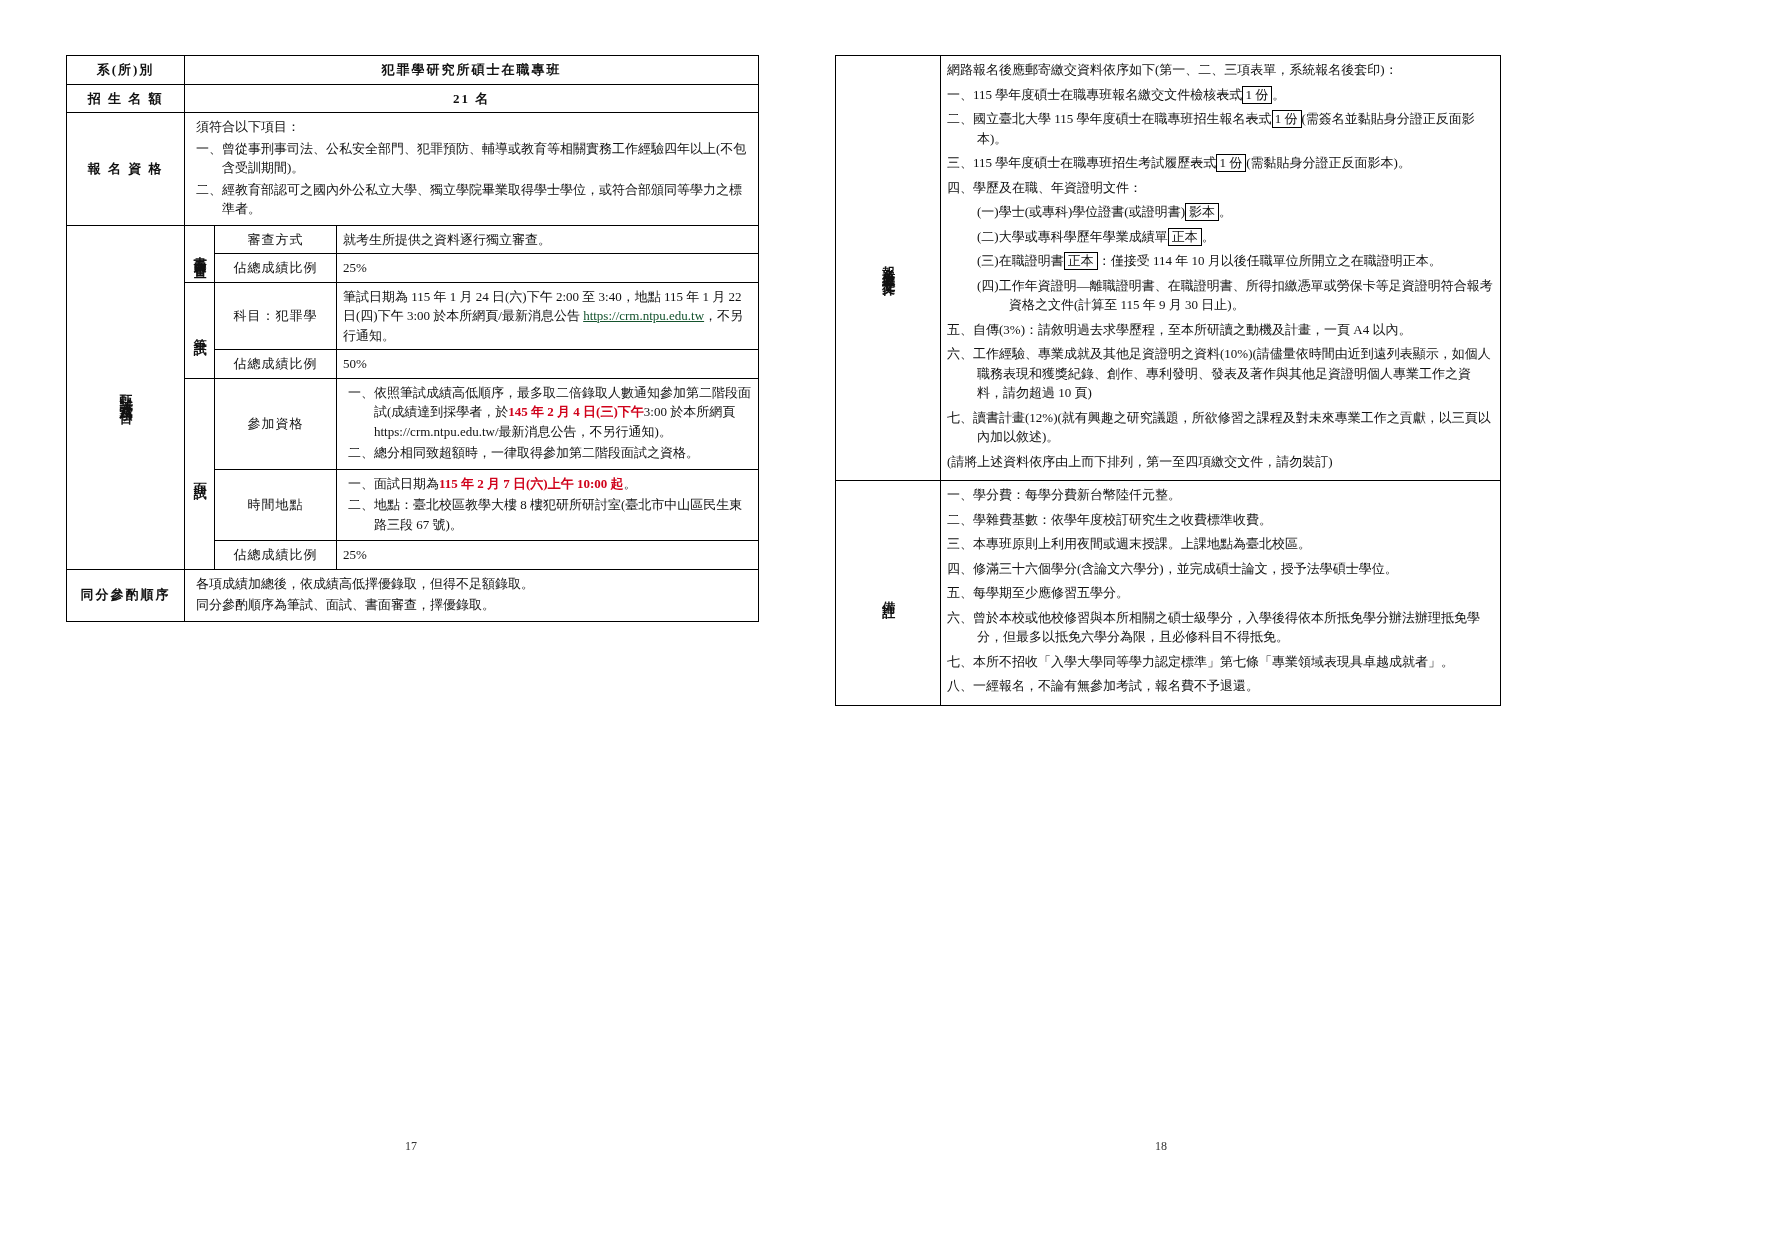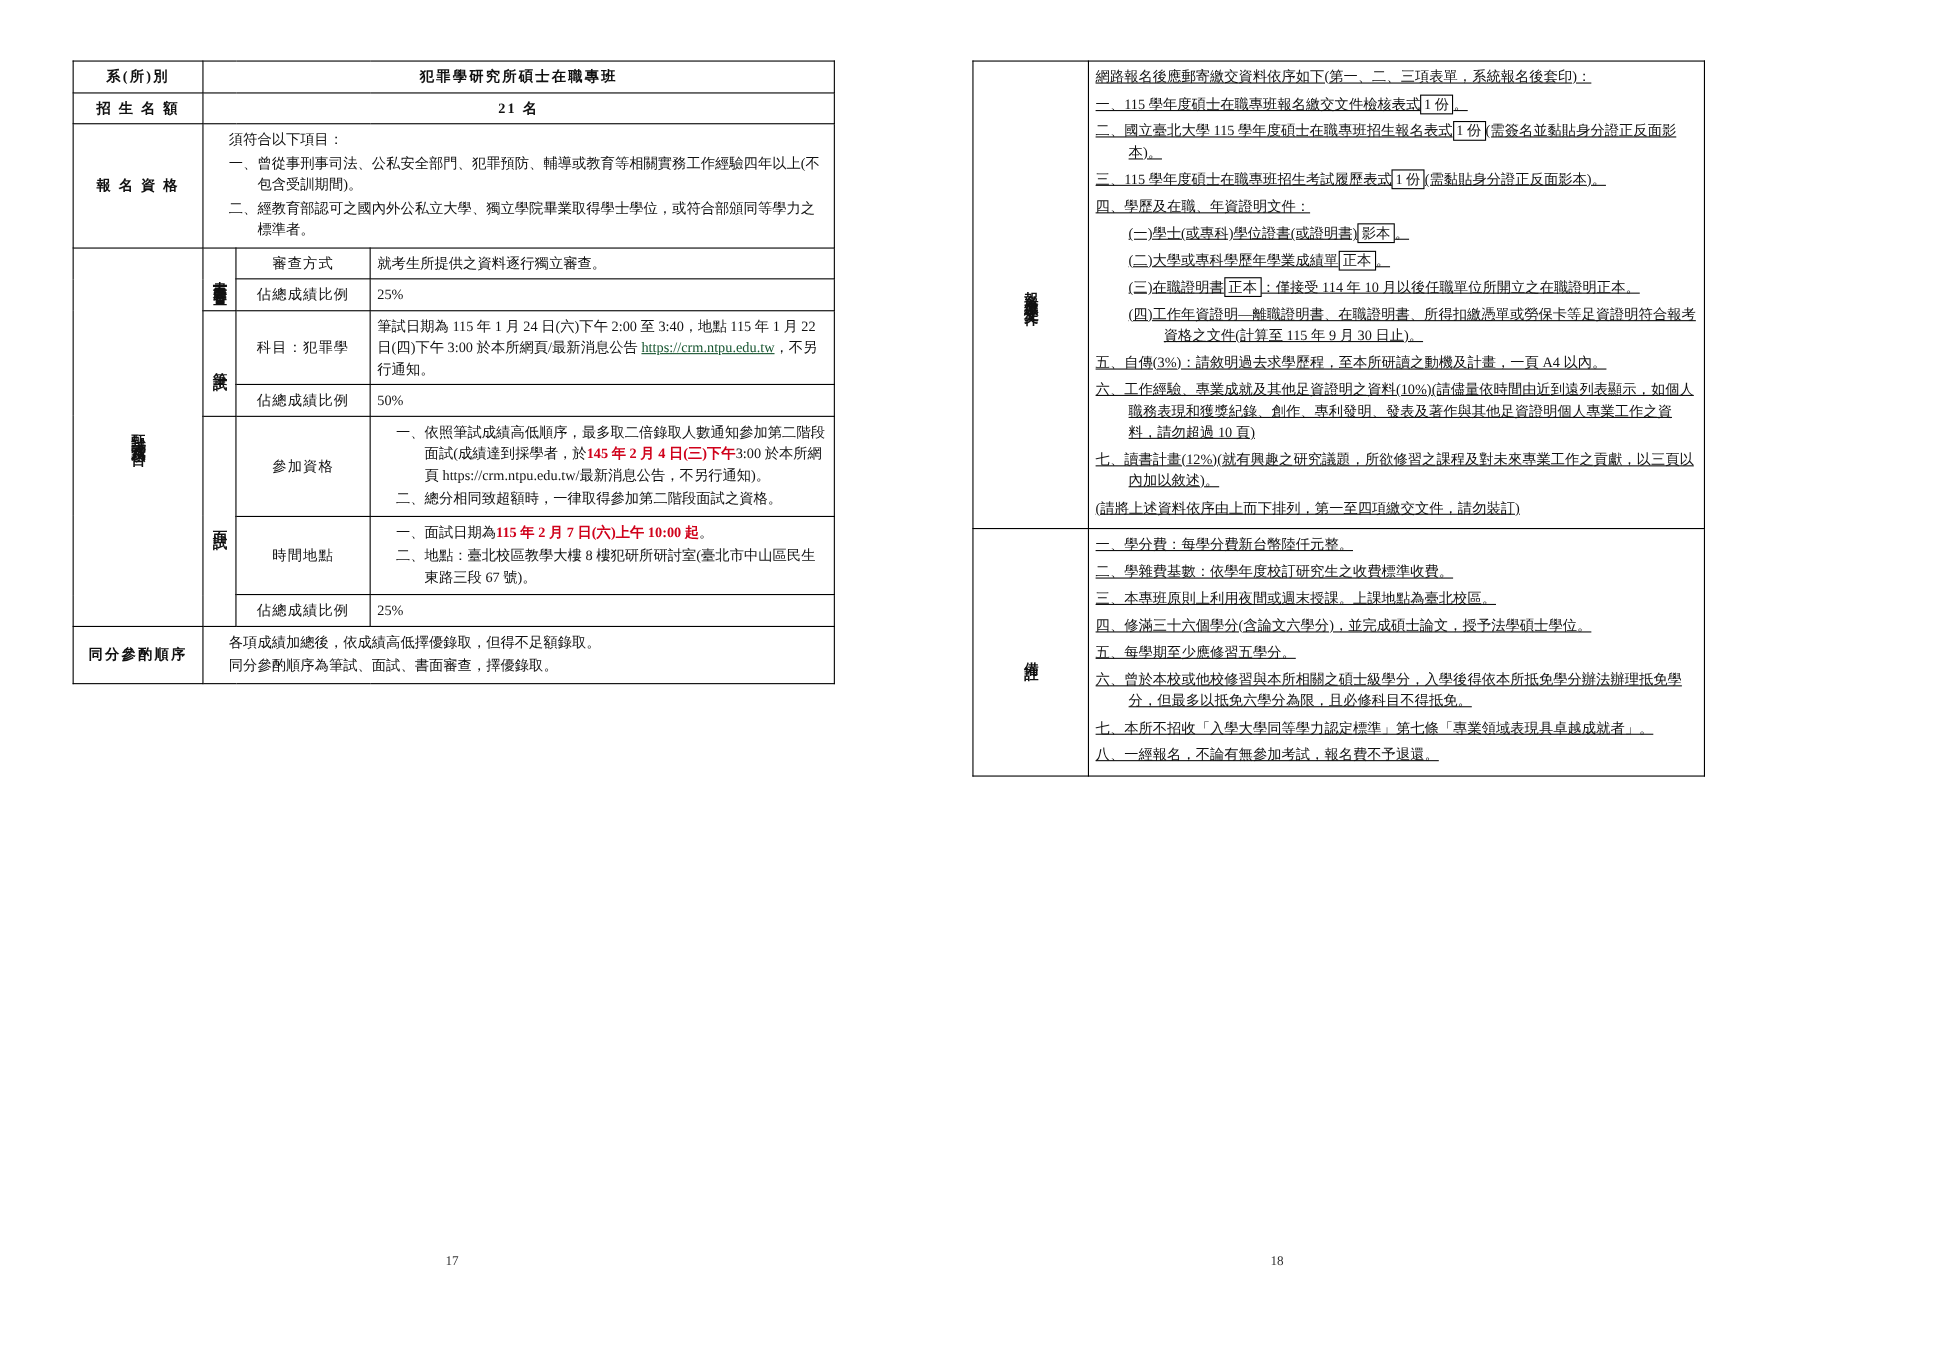--- a/index.html
+++ b/index.html
@@ -20,21 +20,21 @@
     top: 0;
     left: 0;
     width: 1614px;
     height: 1241px;
   }
   .sheet {
     position: absolute;
     box-sizing: border-box;
   }
   .sheet-left { left: 66px; top: 55px; width: 692px; }
-  .sheet-right { left: 884px; top: 55px; width: 665px; text-decoration: underline; }
+  .sheet-right { left: 835px; top: 55px; width: 665px; }
 
   table.doc {
     border-collapse: collapse;
     width: 100%;
     table-layout: fixed;
   }
   table.doc td {
     border: 1px solid #000000;
     vertical-align: middle;
     padding: 4px 6px;
@@ -72,21 +72,21 @@
     font-weight: bold;
     letter-spacing: 2px;
     padding: 6px;
   }
   .body-cell {
     text-align: left;
     font-size: 13px;
     line-height: 1.62;
     padding: 7px 9px;
   }
-  .body-cell p { margin: 0 0 2px 17px; }
+  .body-cell p { margin: 0 0 2px 5px; }
   .hang { padding-left: 26px; text-indent: -26px; }
   .red { color: #d0021b; font-weight: bold; }
   .link { color: #14532d; text-decoration: underline; }
   .boxed {
     border: 1px solid #000;
     padding: 0 3px;
     display: inline-block;
     line-height: 1.25;
   }
   .center-val {

